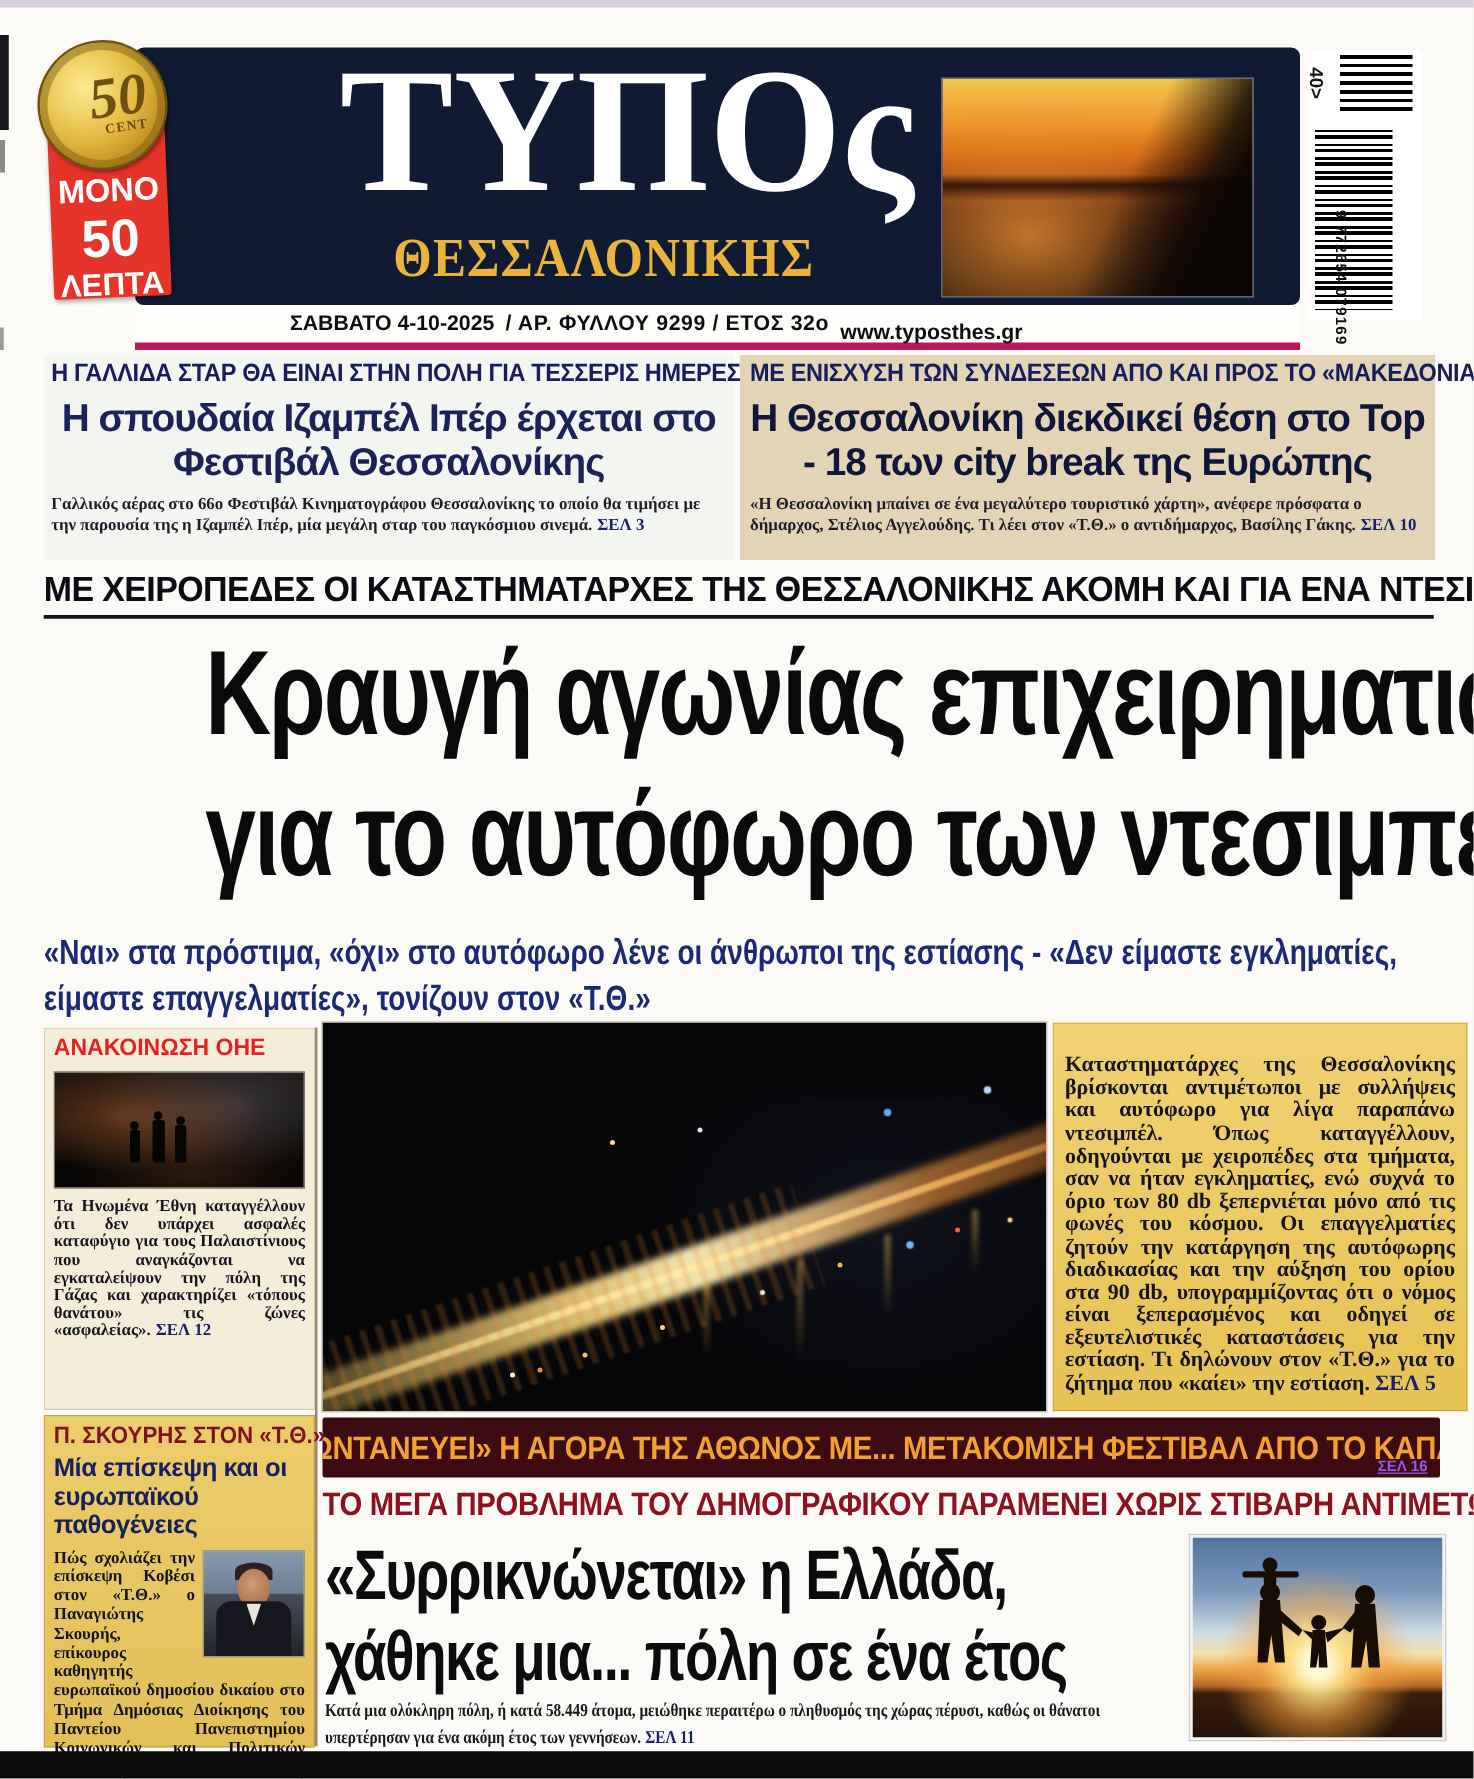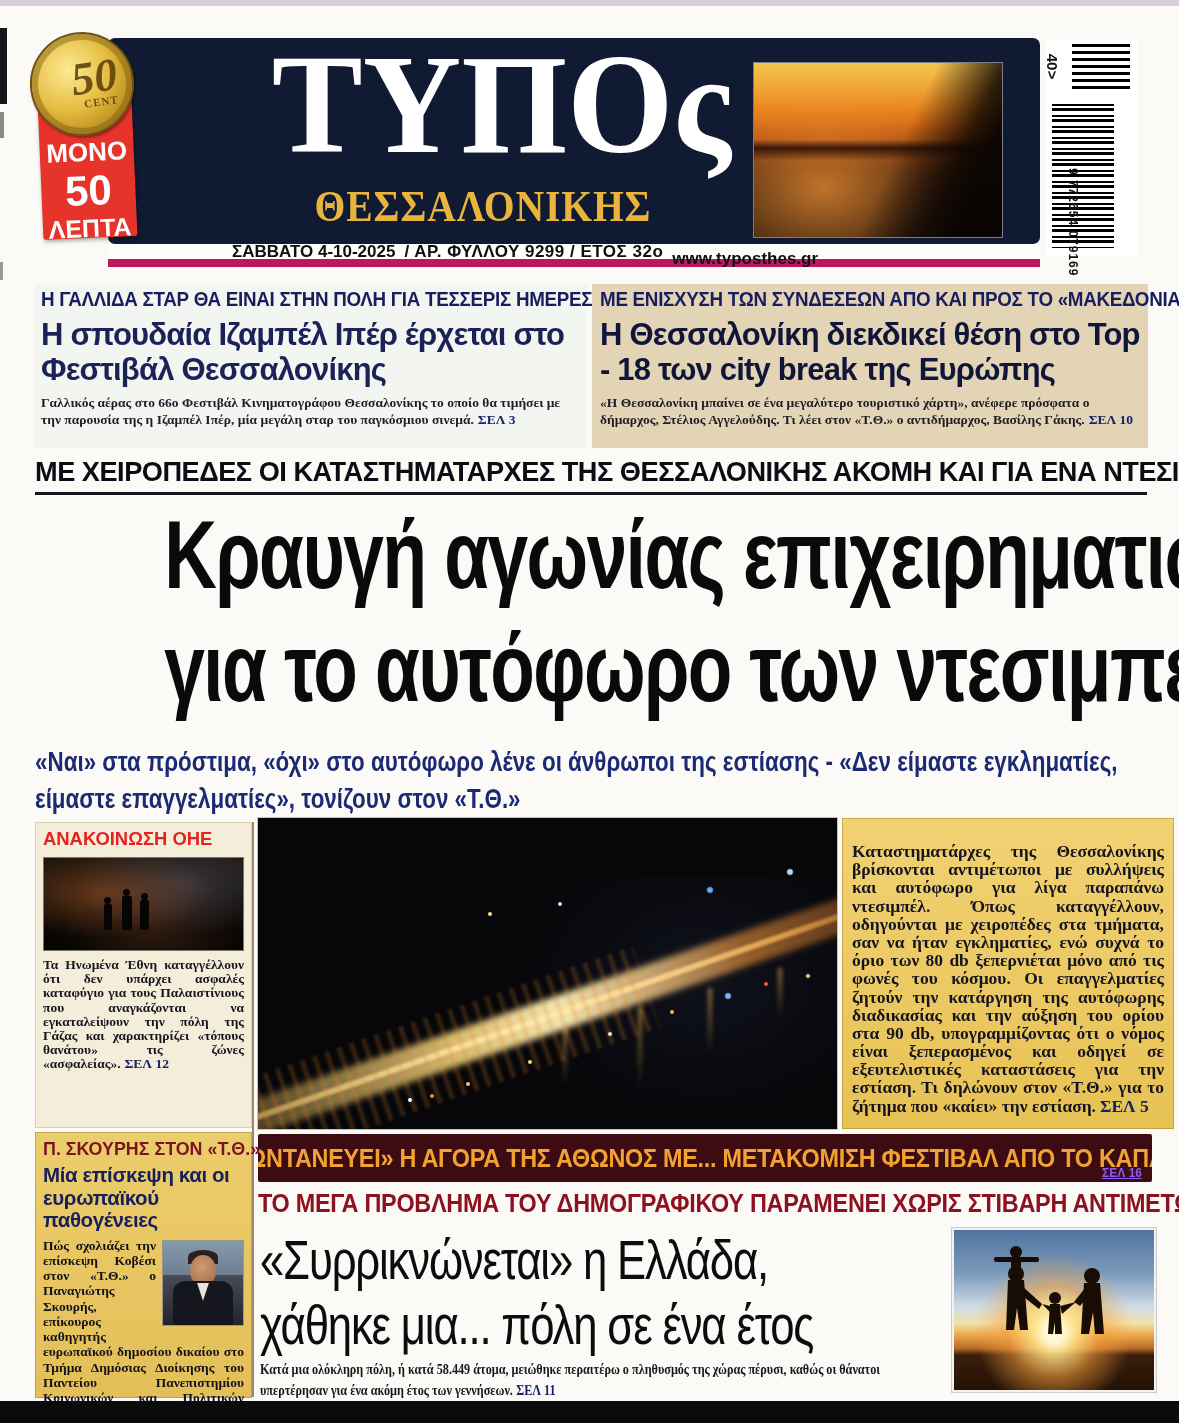--- a/index.html
+++ b/index.html
@@ -21,22 +21,22 @@
         font-size:142px;line-height:1.05;transform:scaleX(.96);transform-origin:50% 0;}
   .logo-sub{left:120px;top:143px;width:510px;text-align:center;color:#e9b33c;
         font-family:"Liberation Serif","DejaVu Serif",serif;font-weight:bold;
         font-size:44px;letter-spacing:1px;transform:scaleX(.9);transform-origin:50% 0;}
   .mast-photo{left:645px;top:24px;width:248px;height:174px;border:1px solid #7d7d86;
       background:
         linear-gradient(295deg, rgba(10,5,3,.97) 0 16%, rgba(15,8,4,.85) 24%, transparent 44%),
         linear-gradient(180deg, transparent 44%, rgba(35,12,6,.85) 49%, transparent 56%),
         radial-gradient(ellipse at 28% 72%, rgba(245,150,55,.75), transparent 62%),
         linear-gradient(180deg,#f4c64d 0%,#f1ab3d 12%,#e98c23 24%,#d96c15 34%,#a84b10 44%,#63270a 52%,#341306 62%,#1b0a04 76%,#120704 100%);}
-  .dateline{left:108px;top:244px;width:932px;height:23px;background:#fdfdfa;
-        border-bottom:8px solid #be185d;display:flex;align-items:center;
+  .dateline{left:108px;top:244px;width:932px;height:36px;background:#fdfdfa;
+        border-bottom:6px solid #be185d;display:flex;align-items:center;
         padding-left:124px;box-sizing:border-box;gap:9px;font-size:17px;color:#0d0d12;}
   .dateline .d1{font-weight:900;}
   .dateline .d2{font-weight:700;letter-spacing:.5px;}
   .dateline .d3{font-weight:900;margin-top:14px;}
 
   
   .ribbon{left:40px;top:78px;width:94px;height:160px;background:#e6342b;border-radius:3px;
         transform:rotate(-2.5deg);box-shadow:1px 2px 4px rgba(0,0,0,.35);z-index:2;
         text-align:center;color:#fff;font-weight:900;padding-top:60px;box-sizing:border-box;line-height:1.12;}
   .ribbon .r1{font-size:26px;}
@@ -60,21 +60,21 @@
   .bc-main-bars{position:absolute;left:6px;top:64px;width:62px;height:144px;
         background:repeating-linear-gradient(180deg,#000 0 2px,#fff 2px 4px,#000 4px 7px,#fff 7px 11px);}
   .bc-num{position:absolute;left:34px;top:128px;font-size:12px;font-weight:bold;color:#111;
         white-space:nowrap;transform:rotate(90deg);transform-origin:left top;letter-spacing:1px;}
 
   
   .tl-article{left:35px;top:284px;width:552px;height:164px;background:#f2f5f0;padding:4px 6px;box-sizing:border-box;}
   .tr-article{left:592px;top:284px;width:556px;height:164px;background:#e4d4b6;padding:4px 8px;box-sizing:border-box;}
   .kicker-navy{display:inline-block;font-size:20px;font-weight:900;color:#181d5e;white-space:nowrap;
         transform:scaleX(.94);transform-origin:0 0;letter-spacing:-.3px;}
-  .top-headline{margin-top:7px;font-size:31px;font-weight:900;letter-spacing:-.8px;line-height:1.12;color:#1b2258;}
+  .top-headline{margin-top:7px;font-size:31px;font-weight:900;letter-spacing:-.8px;line-height:1.12;color:#1b2258;text-align:center;}
   .tr-article .top-headline{color:#10163a;}
   .top-body{margin-top:8px;font-family:"Liberation Serif","DejaVu Serif",serif;font-weight:700;
         font-size:13.5px;line-height:1.22;color:#1d1d28;}
   .pref{font-weight:900;color:#14226b;font-family:inherit;}
 
   
   .main-kicker{left:35px;top:456px;width:1120px;font-size:28px;font-weight:900;color:#0c0c14;
         letter-spacing:-.5px;white-space:nowrap;transform:scaleX(.97);transform-origin:0 0;}
   .main-rule{left:35px;top:492px;width:1112px;height:3px;background:#15151d;}
   .main-headline{left:30px;top:498px;width:1119px;color:#0a0a0c;font-weight:900;}
@@ -154,21 +154,21 @@
         border:1px solid #998;
         background:linear-gradient(180deg,#8799ad 0%,#6d8093 40%,#474c58 41%,#23242c 100%);}
   .sk-face{position:absolute;left:27px;top:14px;width:26px;height:30px;border-radius:50% 50% 46% 46%;
         background:radial-gradient(circle at 45% 40%,#d09a72,#a9744e 80%);}
   .sk-hair{position:absolute;left:25px;top:9px;width:30px;height:14px;border-radius:50% 50% 0 0;background:#2a2024;}
   .sk-suit{position:absolute;left:10px;top:40px;width:60px;height:44px;border-radius:12px 12px 0 0;background:#16161e;}
   .sk-shirt{position:absolute;left:34px;top:42px;width:12px;height:18px;background:#e8e4da;
         clip-path:polygon(0 0,100% 0,50% 100%);}
 
   
-  .bt-headline{left:260px;top:1228px;width:900px;color:#0c0c0e;font-weight:400;}
+  .bt-headline{left:260px;top:1228px;width:900px;color:#0c0c0e;font-weight:700;}
   .bt-line{white-space:nowrap;font-size:56px;line-height:1.16;letter-spacing:-1.5px;
         transform:scaleX(.78);transform-origin:0 50%;}
   .bt-body{left:260px;top:1344px;width:820px;font-family:"Liberation Serif","DejaVu Serif",serif;
         font-weight:700;font-size:14.5px;line-height:1.5;color:#17171d;
         transform:scaleX(.84);transform-origin:0 0;}
 
   
   .family-photo{left:952px;top:1228px;width:200px;height:160px;border:2px solid #f2f2ee;
         box-shadow:0 0 0 1px #ccc;overflow:hidden;
         background:

